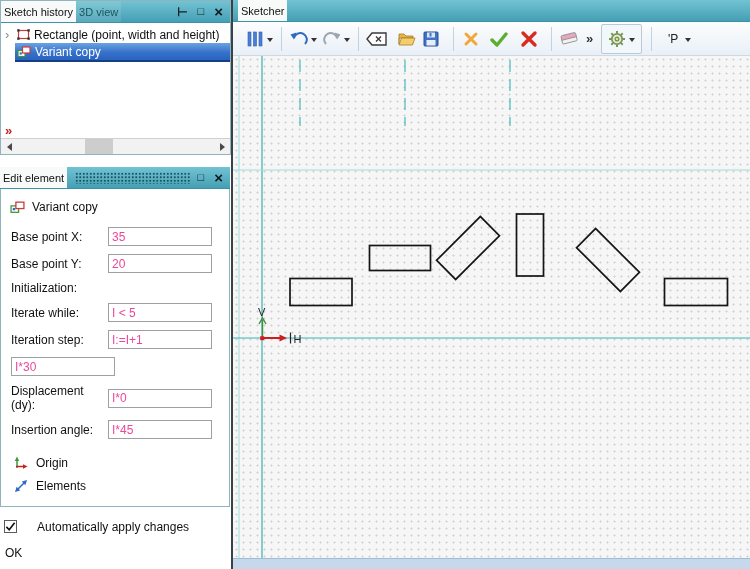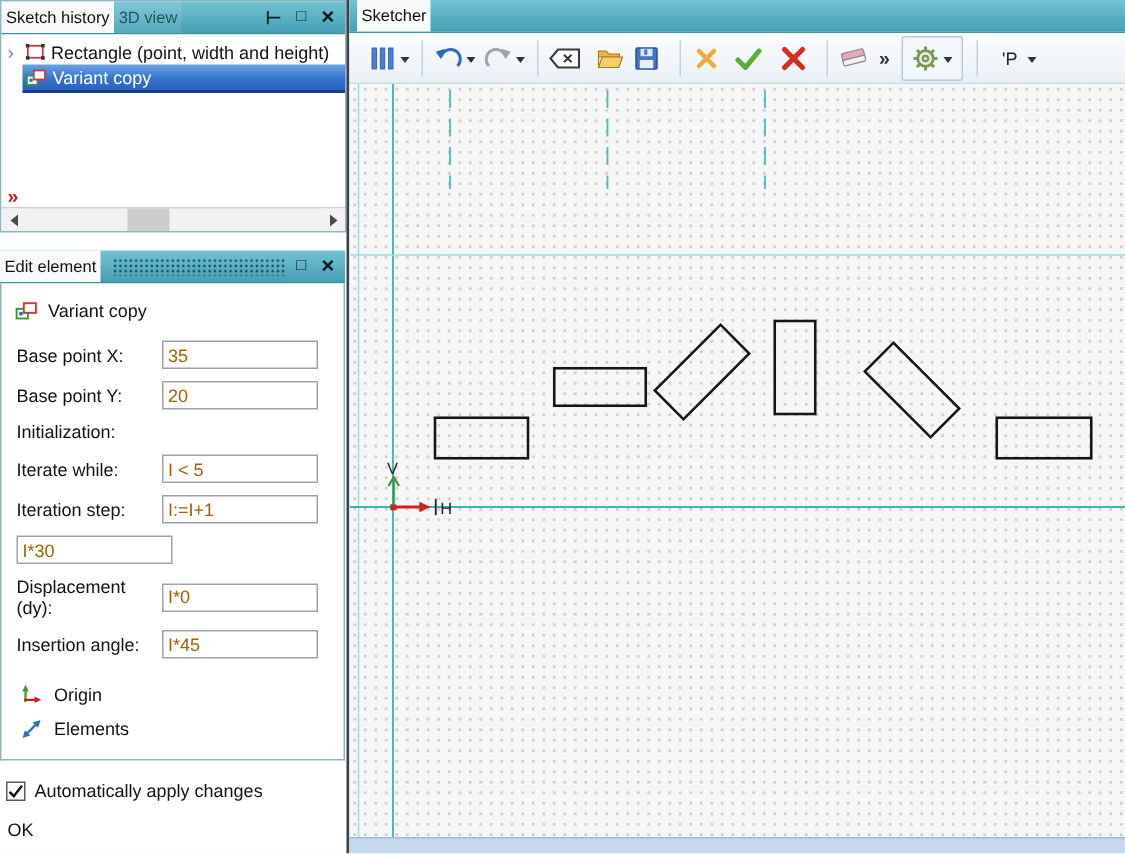--- a/index.html
+++ b/index.html
@@ -53,27 +53,27 @@
 
   
   .edit-panel{position:absolute;left:0;top:167px;width:230px;height:340px;display:flex;flex-direction:column;}
   .edit-body{flex:1;background:#fff;border:1px solid #8fb4bd;border-top:none;padding-top:8px;overflow:hidden;}
   .element-head{display:flex;align-items:center;gap:7px;padding-left:9px;height:20px;}
   .form{margin-top:10px;}
   .form-row{display:flex;align-items:center;margin:0 17px 8px 10px;}
   .form-row label{flex:1;color:#111;}
   .form-row input{
     width:104px;height:19px;border:1px solid #a0a0a0;background:#fff;
-    font-family:"Liberation Sans",sans-serif;font-size:12px;padding:0 3px;color:#a16207;
+    font-family:"Liberation Sans",sans-serif;font-size:12px;padding:0 3px;color:#ec4899;
   }
   .links{margin:12px 0 0 12px;}
   .link-row{display:flex;align-items:center;gap:7px;height:23px;}
 
   
-  .apply-row{position:absolute;left:4px;top:520px;display:flex;align-items:flex-end;gap:6px;}
+  .apply-row{position:absolute;left:4px;top:520px;display:flex;align-items:flex-start;gap:20px;}
   .cbx{width:13px;height:13px;border:1px solid #5a5a5a;background:#fff;display:flex;align-items:center;justify-content:center;}
   .ok-btn{position:absolute;left:5px;top:546px;color:#111;}
 
   
   .toolbar{
     height:34px;background:linear-gradient(#fcfdfe,#e9f0f6);
     border-bottom:1px solid #cdd9e4;display:flex;align-items:center;padding-left:10px;
   }
   .tbtn{height:26px;min-width:20px;display:flex;align-items:center;justify-content:center;margin:0 2px;}
   .tbtn svg{display:block;}

